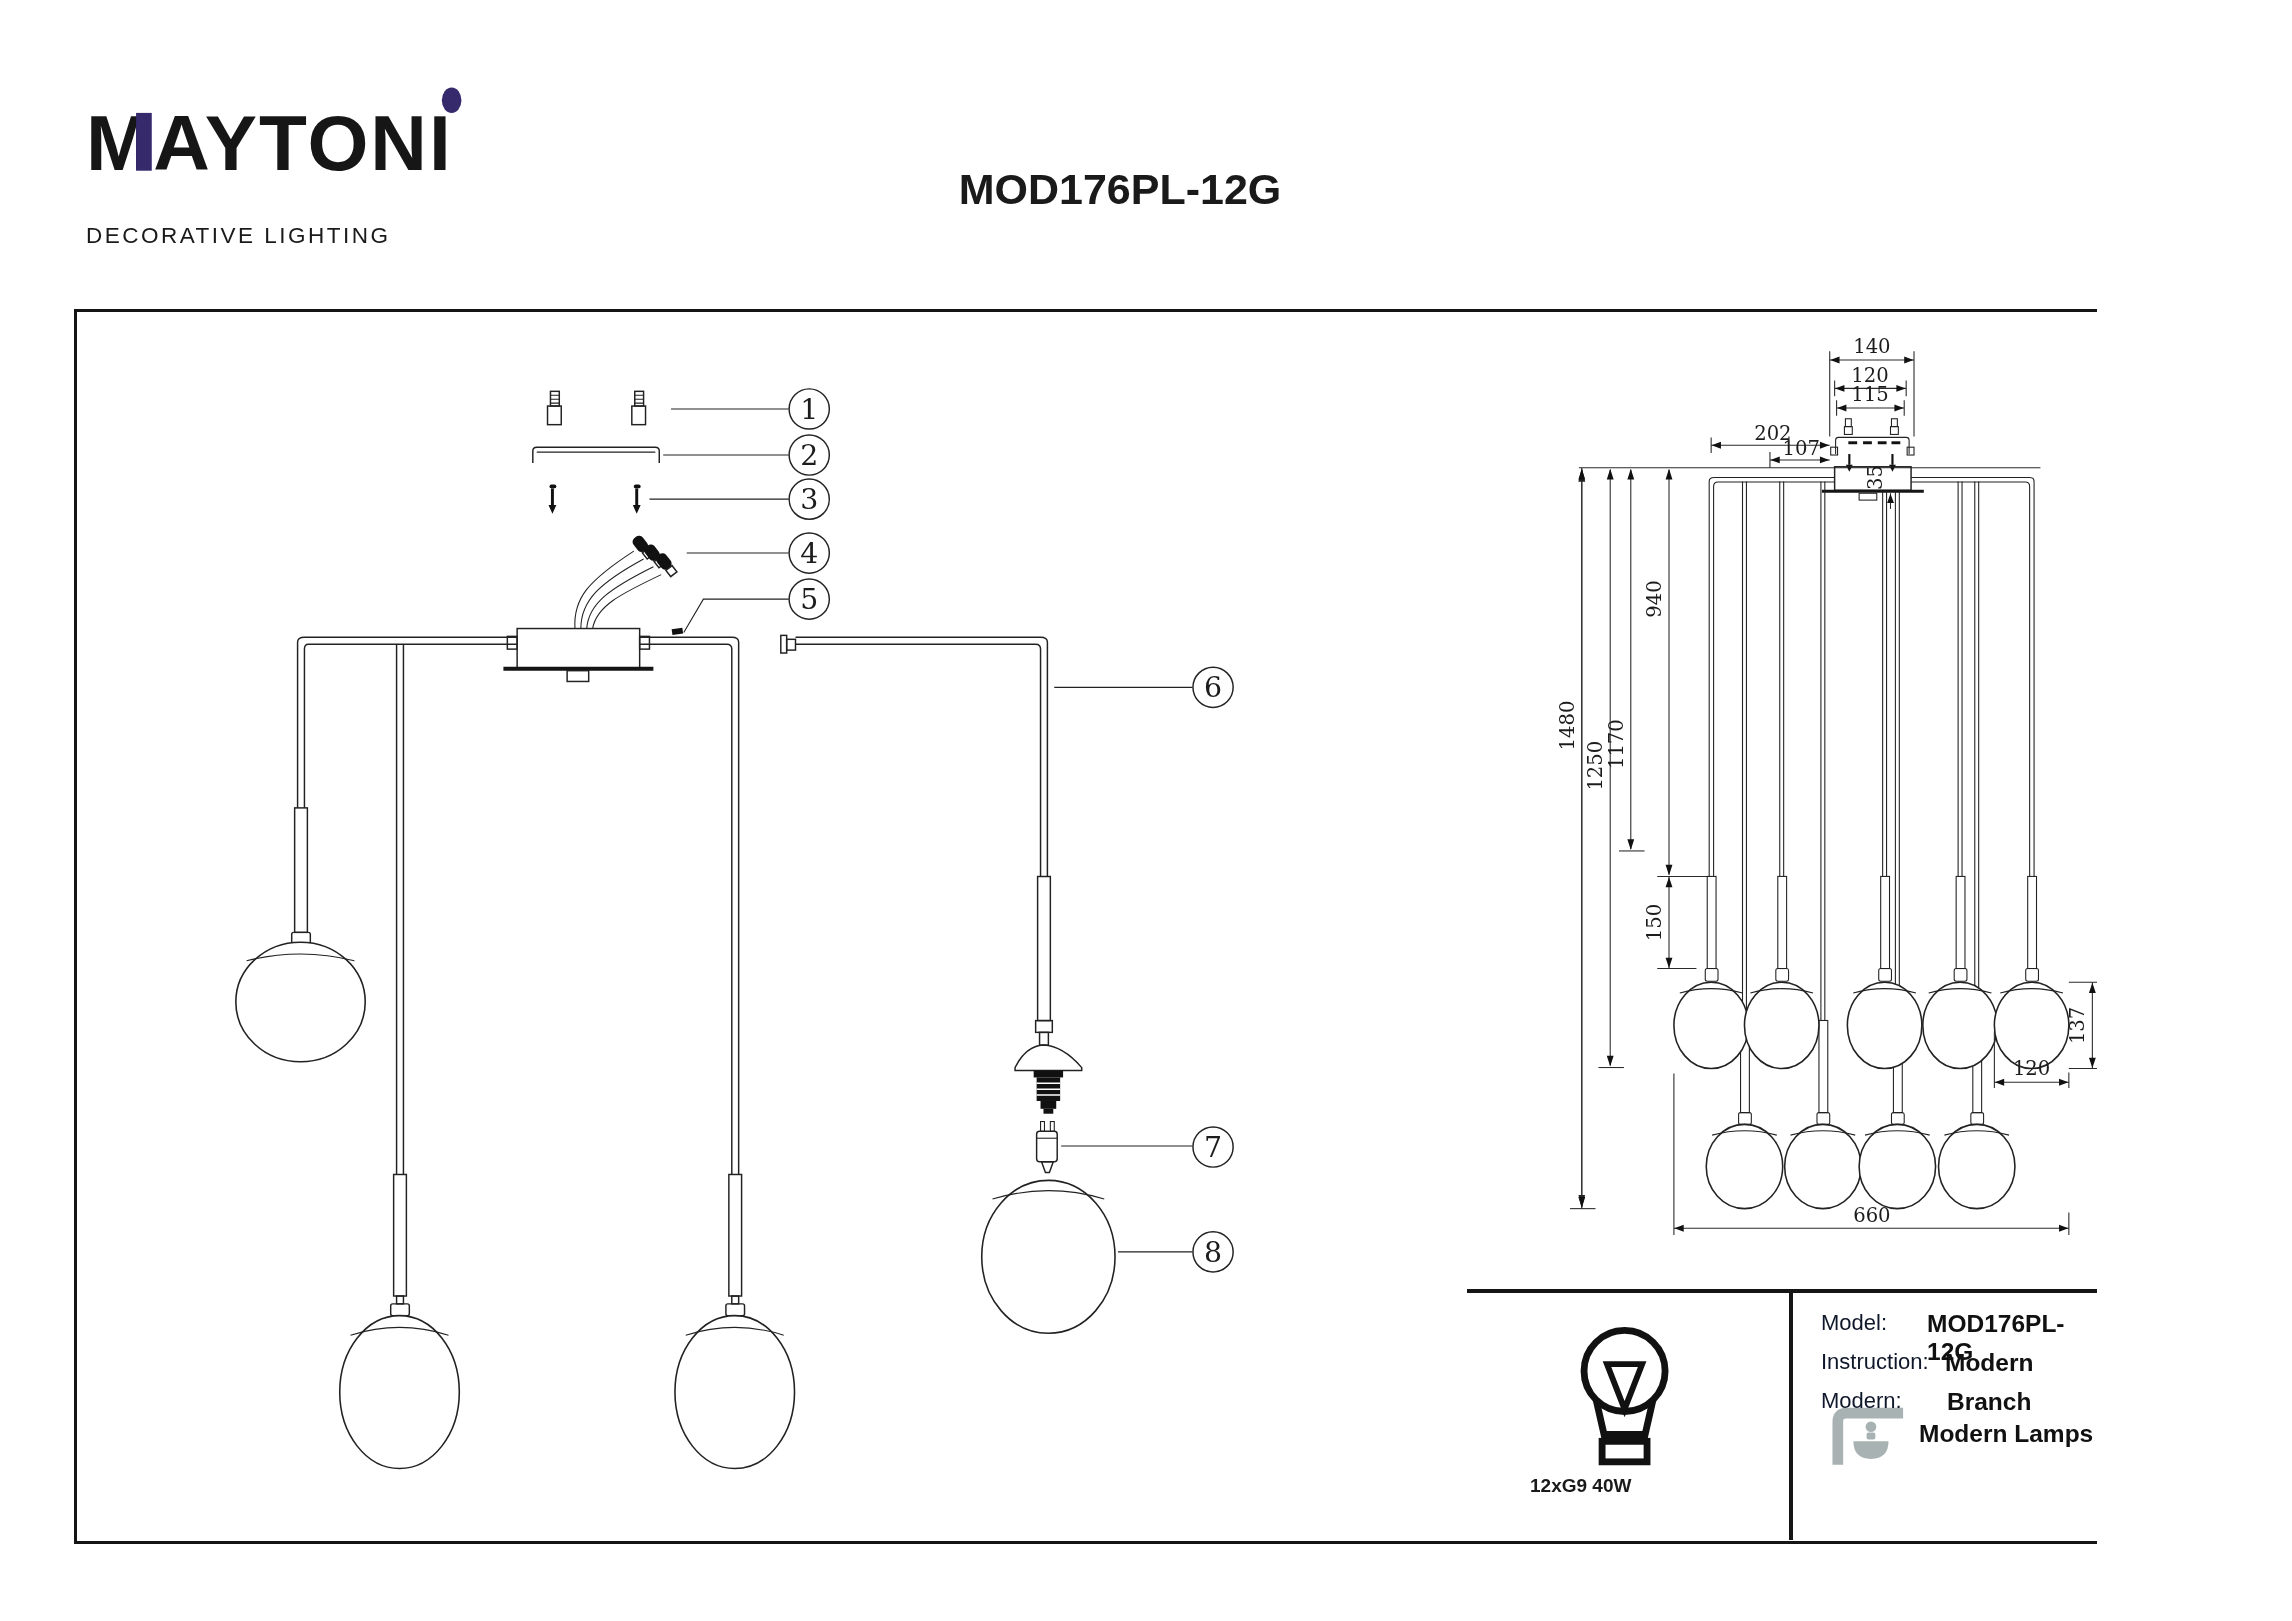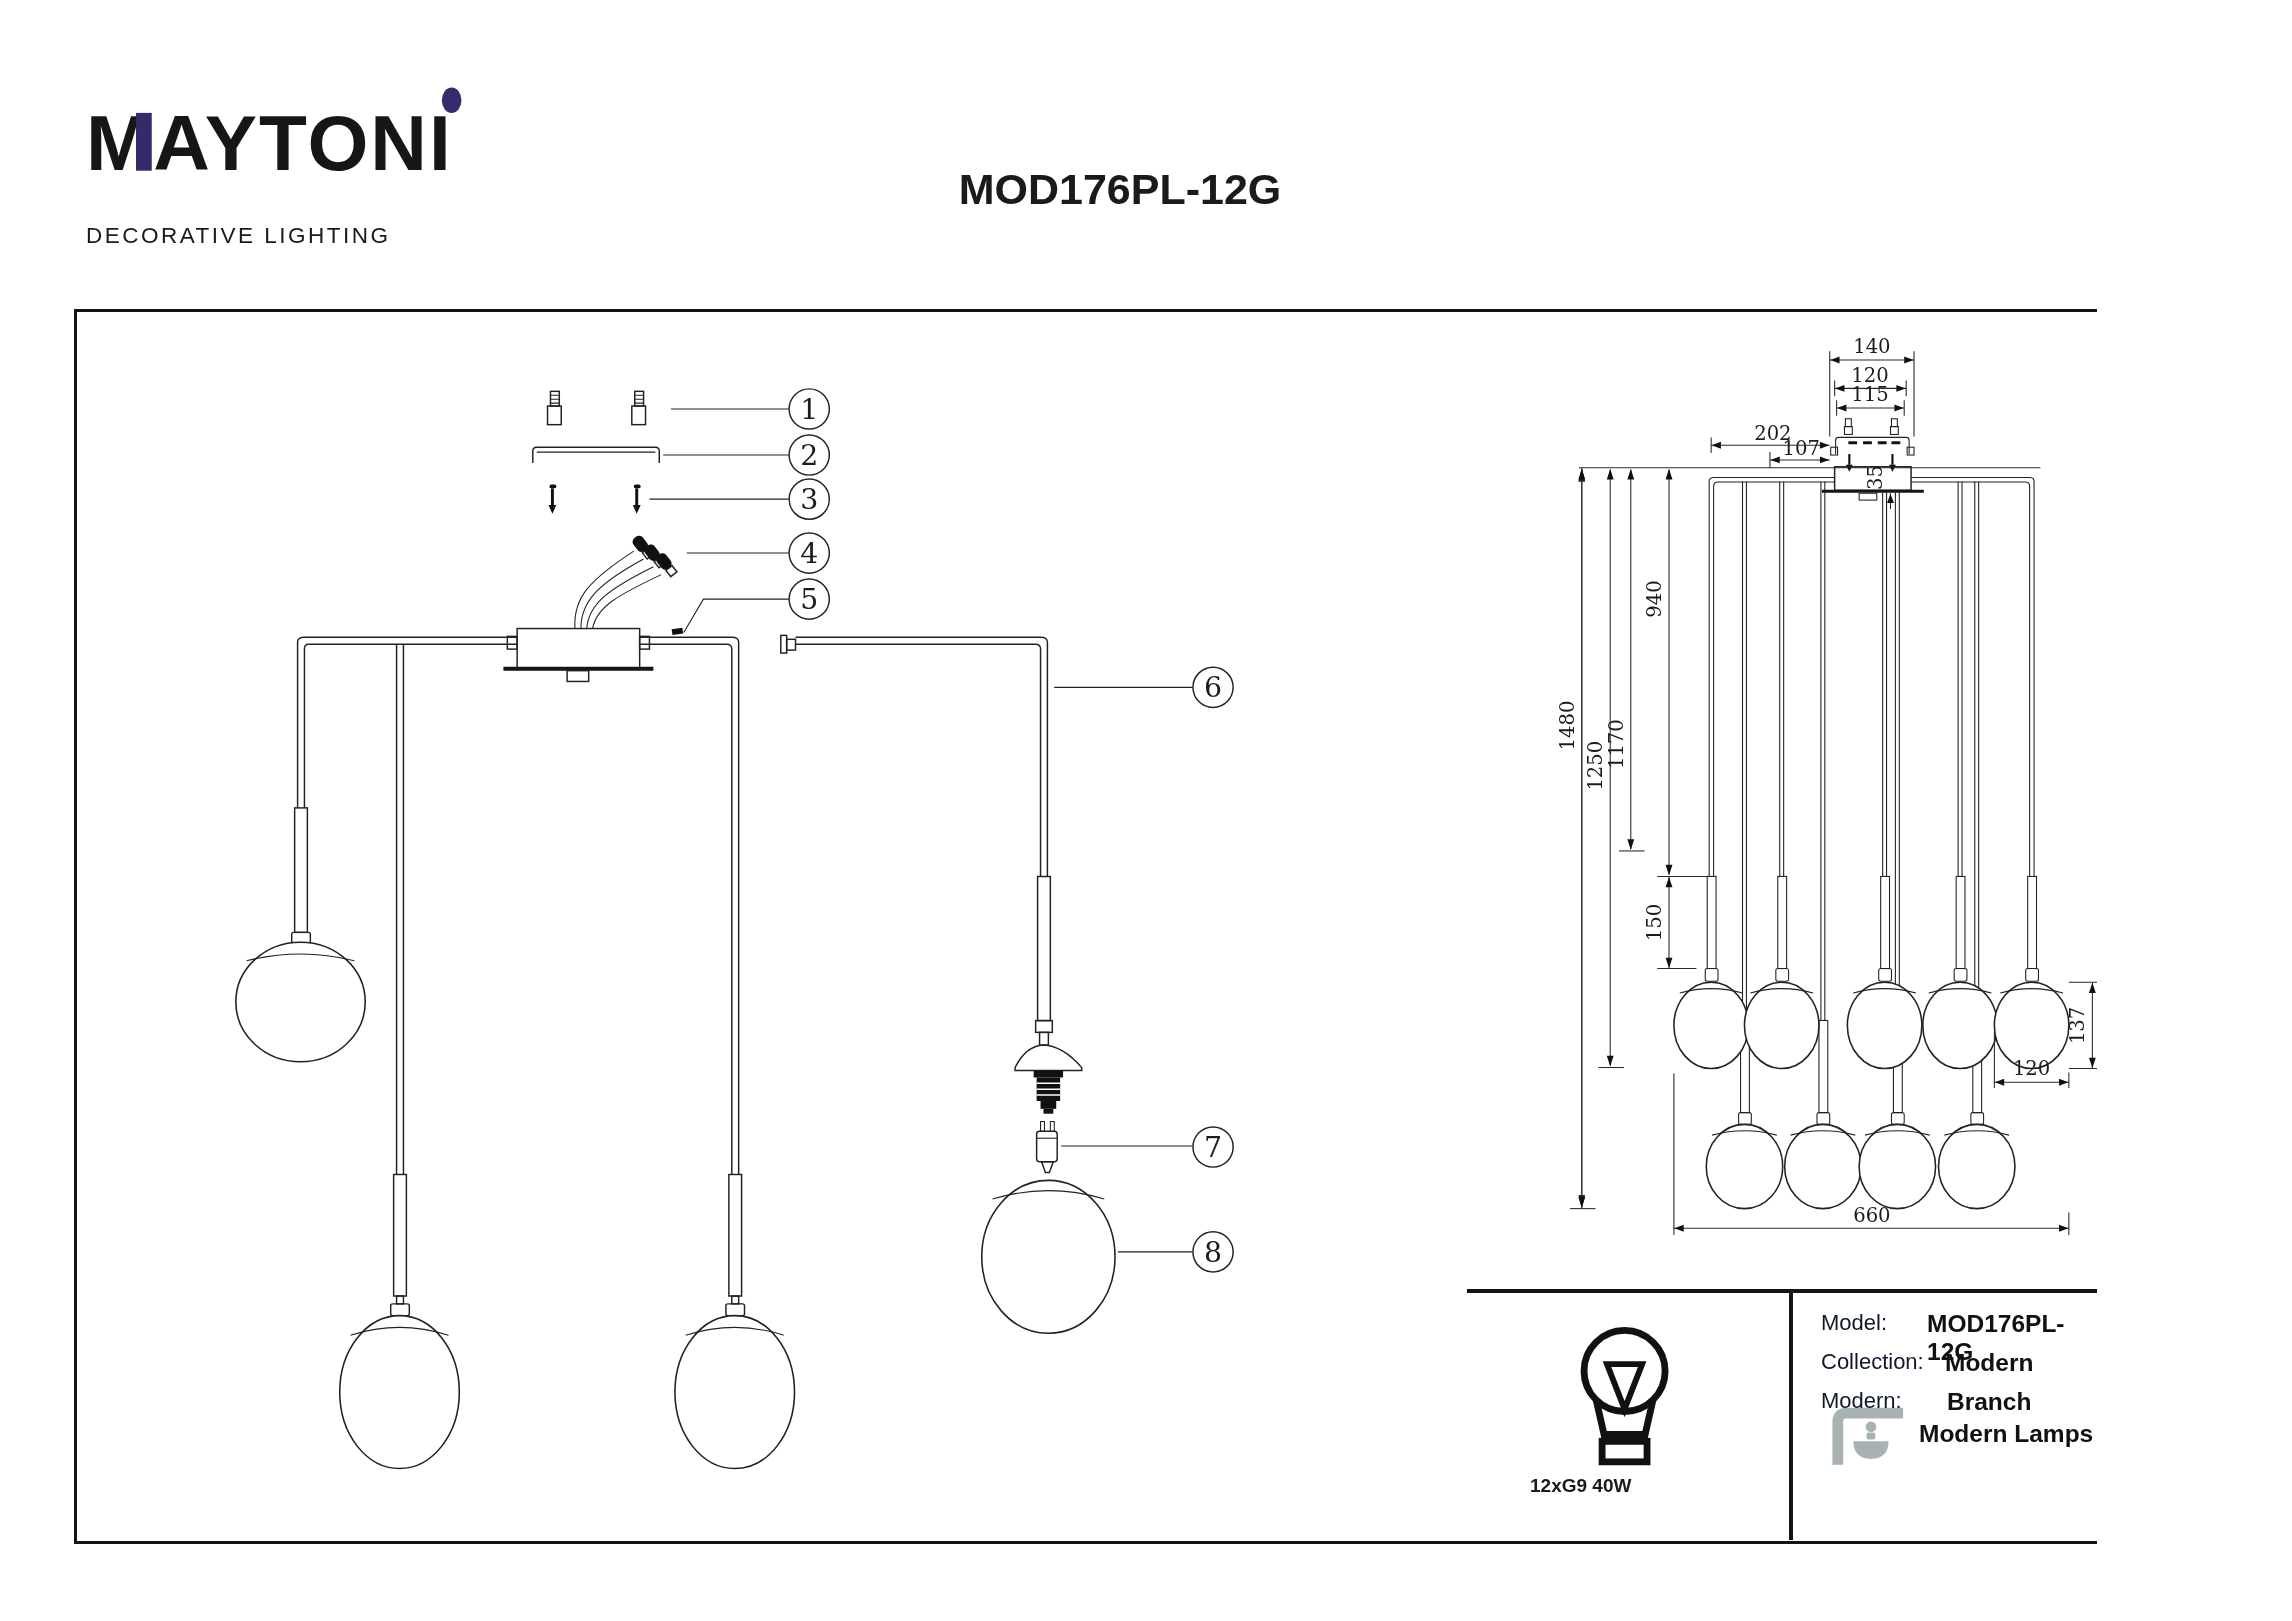--- a/index.html
+++ b/index.html
@@ -383,20 +383,20 @@
 
   <svg style="left:1831px;top:1406px;" width="76" height="61" viewBox="0 0 78 62">
     <path d="M7,60 L7,16 Q7,7 16,7 L74,7" stroke="#a9b2b2" stroke-width="11" fill="none"></path>
     <circle cx="41" cy="21" r="5.5" fill="#a9b2b2"></circle>
     <rect x="36.5" y="27" width="9" height="7" rx="2" fill="#a9b2b2"></rect>
     <path d="M23,36 H59 Q59,54 41,54 Q23,54 23,36 Z" fill="#a9b2b2"></path>
   </svg>
 
   <div class="abs spec-label" style="left:1821px;top:1310px;">Model:</div>
   <div class="abs spec-value" style="left:1927px;top:1310px;">MOD176PL-12G</div>
-  <div class="abs spec-label" style="left:1821px;top:1349px;">Collection:</div>
+  <div class="abs spec-label" style="left:1821px;top:1349px;">Instruction:</div>
   <div class="abs spec-value" style="left:1945px;top:1349px;">Modern</div>
   <div class="abs spec-label" style="left:1821px;top:1388px;">Modern:</div>
   <div class="abs spec-value" style="left:1947px;top:1388px;">Branch</div>
   <div class="abs spec-value" style="left:1919px;top:1420px;">Modern Lamps</div>
 
 </div>
 
 
 </body></html>

